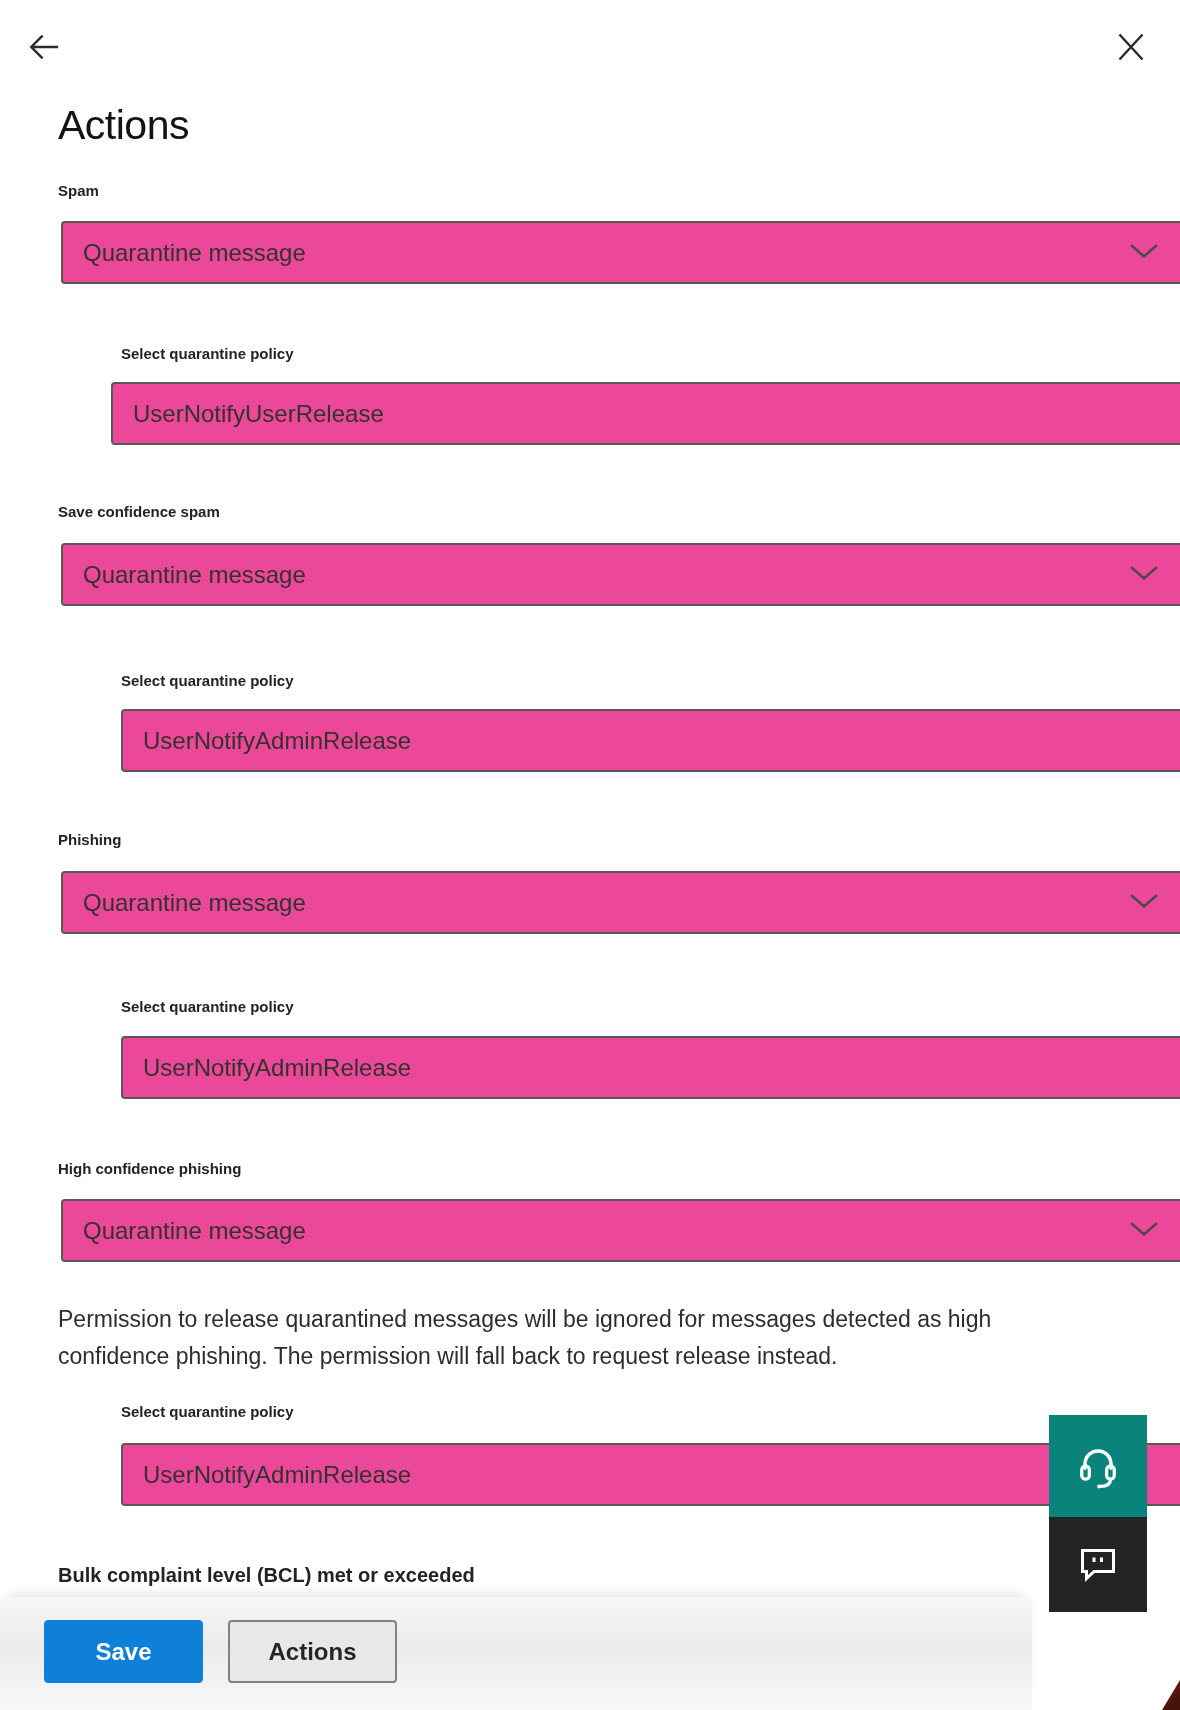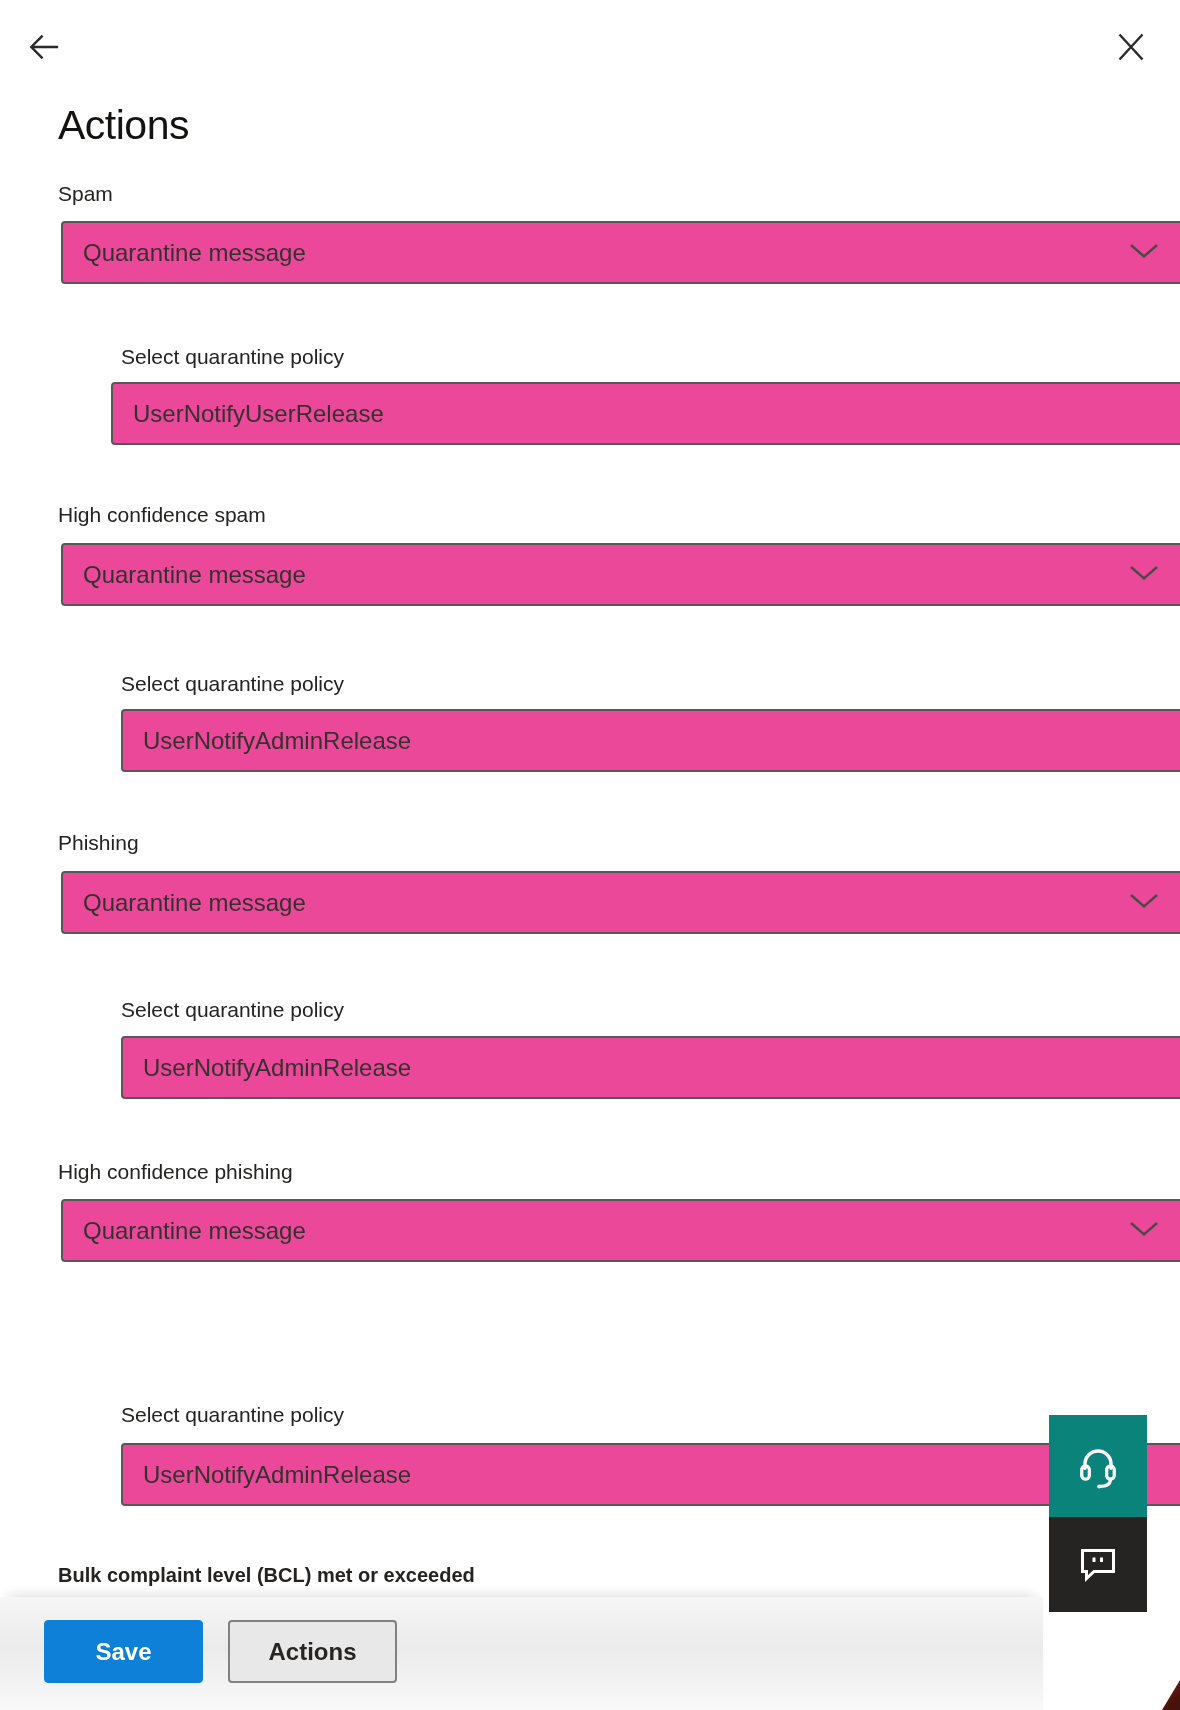--- a/index.html
+++ b/index.html
@@ -7,38 +7,37 @@
     position:relative;width:1180px;height:1710px;background:#ffffff;
     font-family:"Liberation Sans",sans-serif;overflow:hidden;
   }
   
   .icon-btn{position:absolute;background:transparent;border:none;padding:0;margin:0;cursor:pointer;line-height:0;}
   .back-btn{left:27px;top:31px;width:34px;height:32px;}
   .close-btn{left:1116px;top:31px;width:30px;height:32px;}
 
   .page-title{position:absolute;left:58px;top:102px;font-size:41px;font-weight:400;color:#141312;letter-spacing:-0.5px;}
 
-  .field-label{position:absolute;font-size:21px;font-weight:400;color:#242322;white-space:nowrap;}
+  .field-label{position:absolute;font-size:15px;font-weight:700;color:#242322;white-space:nowrap;}
   .combo{
     position:absolute;width:1124px;height:63px;box-sizing:border-box;
     border:2px solid #5a5856;border-radius:4px;background:#ec4899;
     display:flex;align-items:center;padding:0 64px 0 20px;cursor:pointer;
   }
   .combo .value{font-size:24px;color:#34322f;white-space:nowrap;overflow:hidden;}
   .combo .chev{position:absolute;right:24px;top:50%;transform:translateY(-50%);}
 
   .note{position:absolute;left:58px;top:1301px;width:1005px;font-size:23px;line-height:37px;color:#2e2d2b;}
 
   .bcl-label{position:absolute;left:58px;top:1564px;font-size:20px;font-weight:600;color:#242322;white-space:nowrap;}
 
   .footer{
     position:absolute;left:0;bottom:0;width:1032px;height:113px;
     background:linear-gradient(180deg,#f6f6f6 0%,#ebebeb 45%,#f9f9f9 100%);
     box-shadow:0 -9px 12px -8px rgba(0,0,0,0.15);
-    padding-left:11px;
   }
   .btn{position:absolute;top:23px;height:63px;box-sizing:border-box;border-radius:4px;
        font-family:"Liberation Sans",sans-serif;font-size:24px;font-weight:600;cursor:pointer;}
   .btn-primary{left:44px;width:159px;background:#0f80d8;border:1px solid #0f80d8;color:#ffffff;}
   .btn-secondary{left:228px;width:169px;background:#e9e8e8;border:2px solid #828180;color:#262523;}
 
   .help-btn{position:absolute;left:1049px;top:1415px;width:98px;height:102px;background:#0a837b;
             border:none;display:flex;align-items:center;justify-content:center;cursor:pointer;}
   .feedback-btn{position:absolute;left:1049px;top:1517px;width:98px;height:95px;background:#252423;
             border:none;display:flex;align-items:center;justify-content:center;cursor:pointer;}
@@ -84,21 +83,21 @@
   <div class="field-label" style="left:121px;top:345px">Select quarantine policy</div>
   <div class="combo" style="left:111px;top:382px" role="combobox">
     <span class="value">UserNotifyUserRelease</span>
     <span class="chev">
       <svg width="30" height="16" viewBox="0 0 30 16" fill="none">
           <path d="M2 2 L15 13.5 L28 2" stroke="#4b4947" stroke-width="2.4" fill="none"></path>
         </svg>
     </span>
   </div>
 
-  <div class="field-label" style="left:58px;top:503px">High confidence spam</div>
+  <div class="field-label" style="left:58px;top:503px">Save confidence spam</div>
   <div class="combo" style="left:61px;top:543px" role="combobox">
     <span class="value">Quarantine message</span>
     <span class="chev">
       <svg width="30" height="16" viewBox="0 0 30 16" fill="none">
           <path d="M2 2 L15 13.5 L28 2" stroke="#4b4947" stroke-width="2.4" fill="none"></path>
         </svg>
     </span>
   </div>
 
   <div class="field-label" style="left:121px;top:672px">Select quarantine policy</div>
@@ -134,20 +133,21 @@
   <div class="field-label" style="left:58px;top:1160px">High confidence phishing</div>
   <div class="combo" style="left:61px;top:1199px" role="combobox">
     <span class="value">Quarantine message</span>
     <span class="chev">
       <svg width="30" height="16" viewBox="0 0 30 16" fill="none">
           <path d="M2 2 L15 13.5 L28 2" stroke="#4b4947" stroke-width="2.4" fill="none"></path>
         </svg>
     </span>
   </div>
 
+  <div class="note">Permission to release quarantined messages will be ignored for messages detected as high confidence phishing. The permission will fall back to request release instead.</div>
 
   <div class="field-label" style="left:121px;top:1403px">Select quarantine policy</div>
   <div class="combo" style="left:121px;top:1443px" role="combobox">
     <span class="value">UserNotifyAdminRelease</span>
     <span class="chev">
       <svg width="30" height="16" viewBox="0 0 30 16" fill="none">
           <path d="M2 2 L15 13.5 L28 2" stroke="#4b4947" stroke-width="2.4" fill="none"></path>
         </svg>
     </span>
   </div>

